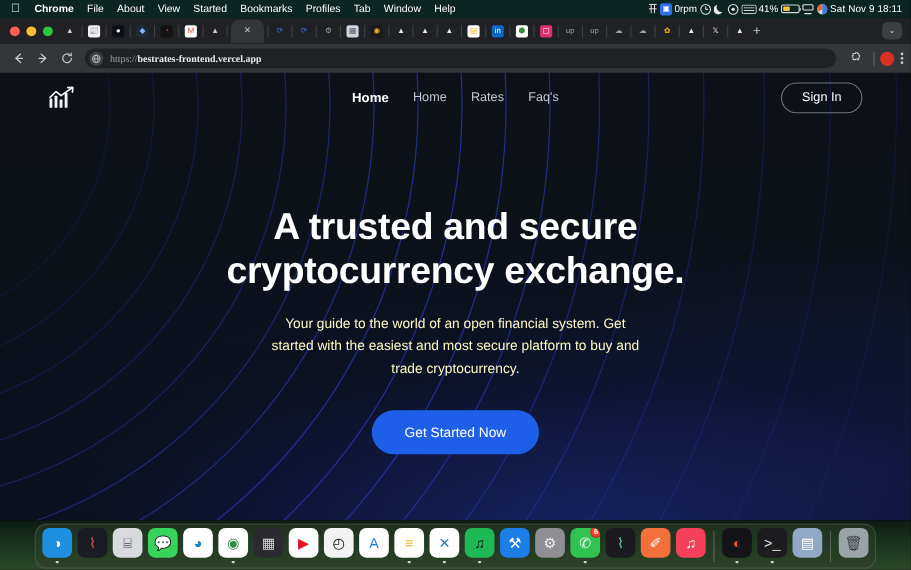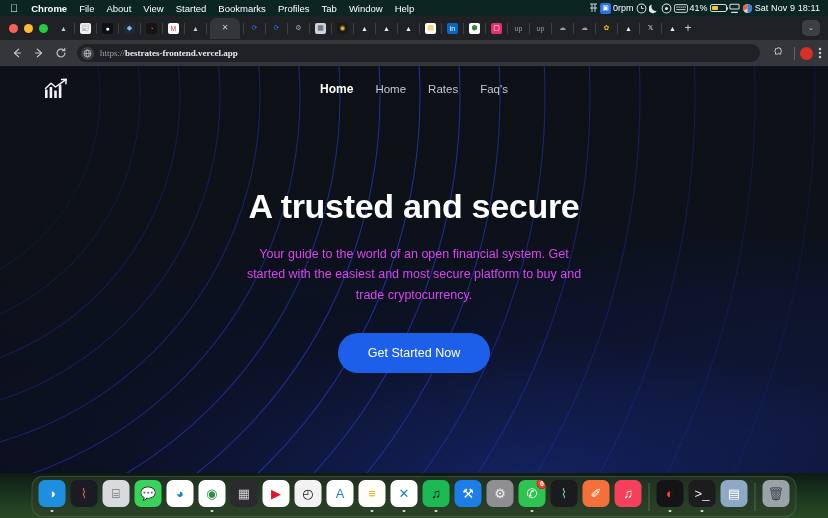--- a/index.html
+++ b/index.html
@@ -173,21 +173,21 @@
     display: flex; flex-direction: column; align-items: center;
     z-index: 5;
   }
   #hero-title {
     color: #fff; font-size: 34px; font-weight: bold;
     line-height: 1.18; text-align: center; letter-spacing: -0.3px;
     max-width: 560px;
   }
   #hero-sub {
     margin-top: 18px;
-    color: #d946ef; font-size: 12.5px; line-height: 1.62;
+    color: #fef9c3; font-size: 12.5px; line-height: 1.62;
     text-align: center; max-width: 345px;
   }
   #hero-cta {
     margin-top: 28px;
     background: #1d5fe8; color: #fff; border: none;
     border-radius: 22px; font-size: 12.5px;
     padding: 13px 30px; white-space: nowrap;
   }
 
   
@@ -514,26 +514,28 @@
     </div>
 
     <nav id="nav-links">
       <a href="#" class="active">Home</a>
       <a href="#">Home</a>
       <a href="#">Rates</a>
       <a href="#">Faq's</a>
     </nav>
 
     <div id="nav-actions">
+      <button id="signin-btn">Sign In</button>
     </div>
   </div>
 
   <div id="hero">
     <h1 id="hero-title">
       <span>A trusted and secure</span><br>
+      <span>cryptocurrency exchange.</span>
     </h1>
     <p id="hero-sub">Your guide to the world of an open financial system. Get started with the easiest and most secure platform to buy and trade cryptocurrency.</p>
     <button id="hero-cta">Get Started Now</button>
   </div>
 </div>
 
 <div id="desktop-strip">
   <div id="dock">
       <div class="dock-item">
         <div class="dock-ico" style="background: rgb(30, 143, 224); color: rgb(255, 255, 255);">◑</div>

